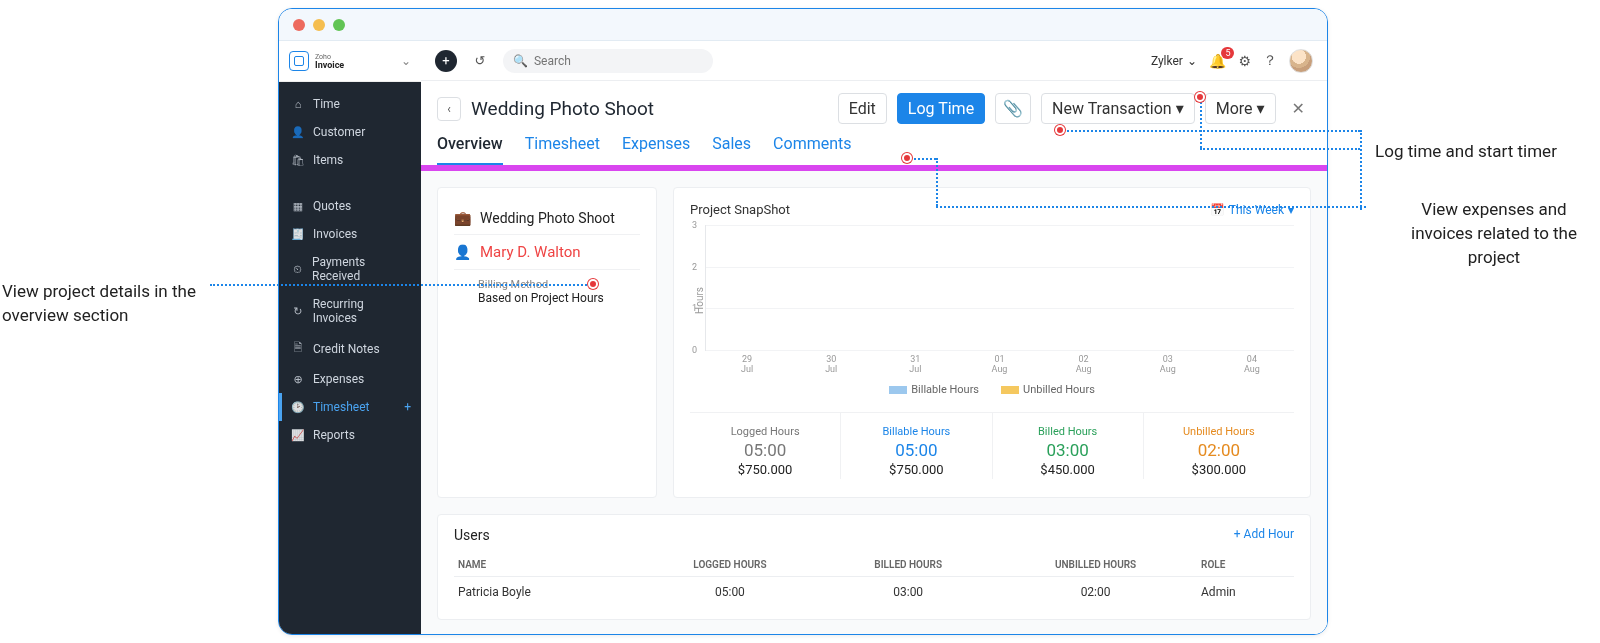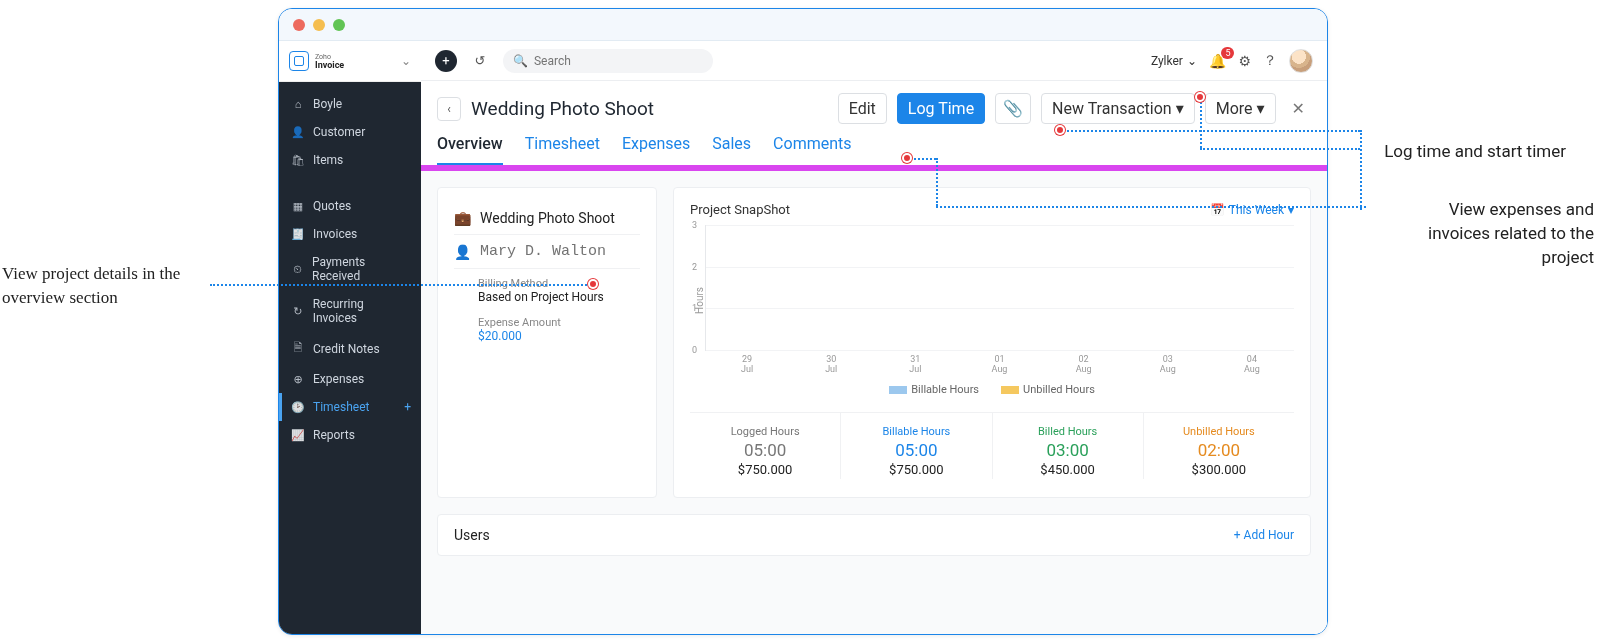--- a/index.html
+++ b/index.html
@@ -1,20 +1,20 @@
 <!DOCTYPE html>
 <html><head>
 <meta charset="utf-8">
 <style>
 * { box-sizing: border-box; margin: 0; padding: 0; font-family: -apple-system, BlinkMacSystemFont, "Segoe UI", Roboto, "Helvetica Neue", Arial, sans-serif; }
 body { background: #fff; width: 1600px; height: 643px; position: relative; overflow: hidden; }
 
 .annotation { position: absolute; font-size: 17px; color: #222; line-height: 1.4; z-index: 5; }
 .annotation.left { text-align: left; width: 230px; }
-.annotation.right { text-align: right; width: 200px; }
+.annotation.right { text-align: center; width: 200px; }
 
 .dotline { position: absolute; border-top: 2px dotted #1c85e8; z-index: 4; }
 .dotv { position: absolute; border-left: 2px dotted #1c85e8; z-index: 4; }
 .dot-red { position: absolute; width: 10px; height: 10px; border-radius: 50%; background: #e5383b; border: 2px solid #fff; box-shadow: 0 0 0 1px #e5383b; z-index: 6; }
 
 .window { position: absolute; left: 278px; top: 8px; width: 1050px; height: 627px; border: 1.5px solid #1c85e8; border-radius: 14px; background: #fff; overflow: hidden; box-shadow: 0 1px 4px rgba(0,0,0,0.08); }
 .titlebar { height: 32px; background: #f3f8fd; border-bottom: 1px solid #e2ebf3; display: flex; align-items: center; padding-left: 14px; gap: 8px;}
 .tcirc { width: 12px; height: 12px; border-radius: 50%; }
 .tcirc.r { background: #ed6a5e; }
 .tcirc.y { background: #f5be4f; }
@@ -66,21 +66,21 @@
 .tab { color:#1c85e8; padding-bottom:10px; cursor:pointer; }
 .tab.active { color:#1f2731; border-bottom:2px solid #1c85e8; font-weight:500; }
 
 .content { flex:1; background:#f9fafb; padding:16px; overflow:auto; }
 .row1 { display:flex; gap:16px; }
 .leftcard { width:220px; background:#fff; border:1px solid #eceef1; border-radius:4px; padding:14px 16px; }
 .lc-row { display:flex; align-items:center; gap:10px; padding:8px 0; }
 .lc-row.b { border-bottom:1px solid #f0f1f3; }
 .lc-ic { color:#999; font-size:14px; width:16px; }
 .lc-title { font-size:14px; color:#222; }
-.lc-customer { font-size:15px; color:#737373;font-family:Liberation Mono, monospace; }
+.lc-customer { font-size:15px; color:#ef4444; }
 .lc-fields { padding-top:8px; padding-left:24px; }
 .lc-fields .fld { margin-bottom:12px; }
 .lc-fields .lbl { font-size:11px; color:#888; }
 .lc-fields .val { font-size:12px; color:#222; }
 .lc-fields .val.link { color:#1c85e8; }
 
 .rightcard { flex:1; background:#fff; border:1px solid #eceef1; border-radius:4px; padding:14px 16px 18px 16px; min-width:0;}
 .snaphead { display:flex; align-items:center; justify-content:space-between; font-size:13px; color:#333; }
 .rangebtn { color:#1c85e8; font-size:12px; cursor:pointer; display:flex; align-items:center; gap:4px;}
 .chartwrap { display:flex; margin-top:8px; height:150px; }
@@ -101,32 +101,32 @@
 
 .metrics { display:flex; margin-top:16px; border-top:1px solid #f0f1f3; }
 .metric { flex:1; text-align:center; padding:12px 4px 2px 4px; border-right:1px solid #f0f1f3; }
 .metric:last-child{ border-right:none; }
 .metric .ml { font-size:11px; margin-bottom:2px; }
 .metric .mv { font-size:17px; }
 .metric .ma { font-size:13px; color:#222; margin-top:2px; }
 .c-grey { color:#777; } .c-blue { color:#1c85e8; } .c-green { color:#2aa05a; } .c-orange { color:#e58b20; }
 
 .userscard { background:#fff; border:1px solid #eceef1; border-radius:4px; margin-top:16px; padding:12px 16px; }
-.usershead { display:flex; justify-content:space-between; align-items:center; }
+.usershead { display:flex; justify-content:space-between; }
 .usershead h4 { font-size:14px; font-weight:400; color:#222; }
 .adduser { color:#1c85e8; font-size:12px; cursor:pointer; }
 .utable { width:100%; margin-top:10px; border-collapse:collapse; font-size:12px; }
 .utable th { text-align:left; font-size:10px; color:#666; font-weight:600; text-transform:uppercase; padding:6px 4px; border-bottom:1px solid #eceef1; }
 .utable td { padding:8px 4px; color:#333; }
 .utable th.c, .utable td.c { text-align:center; }
 </style>
 </head>
 <body>
 
-<div class="annotation left" style="left:2px; top:262px;font-family:Liberation Serif, serif;">View project details in the overview section</div>
+<div class="annotation left" style="left:2px; top:280px;">View project details in the overview section</div>
 <div class="annotation right" style="left:1366px; top:140px;">Log time and start timer</div>
 <div class="annotation right" style="left:1394px; top:198px;">View expenses and invoices related to the project</div>
 
 <div class="dotline" style="left:210px; top:284px; width:380px;"></div>
 <div class="dot-red" style="left:588px; top:279px;"></div>
 
 <div class="dotline" style="left:1200px; top:148px; width:160px;"></div>
 <div class="dotv" style="left:1200px; top:97px; height:51px;"></div>
 <div class="dot-red" style="left:1195px; top:92px;"></div>
 
@@ -151,21 +151,21 @@
       <div class="logo-row">
         <span class="brand">
           <span class="bicon"></span>
           <span class="btxt"><span class="small">Zoho</span><br><b>Invoice</b></span>
         </span>
         <span class="chev">⌄</span>
       </div>
       <div class="navlist" id="nav1">
           <div class="navitem">
             <span class="nicon">⌂</span>
-            <span>Boyle</span>
+            <span>Time</span>
           </div>
           <div class="navitem">
             <span class="nicon">👤</span>
             <span>Customer</span>
           </div>
           <div class="navitem">
             <span class="nicon">🛍</span>
             <span>Items</span>
           </div>
         </div>
@@ -261,24 +261,20 @@
             </div>
             <div class="lc-row b">
               <span class="lc-ic">👤</span>
               <span class="lc-customer">Mary D. Walton</span>
             </div>
             <div class="lc-fields" id="lcfields">
                 <div class="fld">
                   <div class="lbl">Billing Method</div>
                   <div class="val">Based on Project Hours</div>
                 </div>
-                <div class="fld">
-                  <div class="lbl">Expense Amount</div>
-                  <div class="val link">$20.000</div>
-                </div>
               </div>
           </div>
 
           <div class="rightcard">
             <div class="snaphead">
               <span>Project SnapShot</span>
               <span class="rangebtn">
                   <span>📅</span>
                   <span>This Week</span>
                   <span>▾</span>
@@ -347,17 +343,37 @@
                 </div>
               </div>
           </div>
         </div>
 
         <div class="userscard">
           <div class="usershead">
             <h4>Users</h4>
             <span class="adduser">+ Add Hour</span>
           </div>
+          <table class="utable">
+            <thead>
+                <tr id="uthead">
+                  <th>NAME</th>
+                  <th class="c">LOGGED HOURS</th>
+                  <th class="c">BILLED HOURS</th>
+                  <th class="c">UNBILLED HOURS</th>
+                  <th>ROLE</th>
+                </tr>
+              </thead>
+            <tbody id="utbody">
+                <tr>
+                  <td>Patricia Boyle</td>
+                  <td class="c">05:00</td>
+                  <td class="c">03:00</td>
+                  <td class="c">02:00</td>
+                  <td>Admin</td>
+                </tr>
+              </tbody>
+          </table>
         </div>
       </div>
     </div>
   </div>
 </div>
 
 </body></html>

